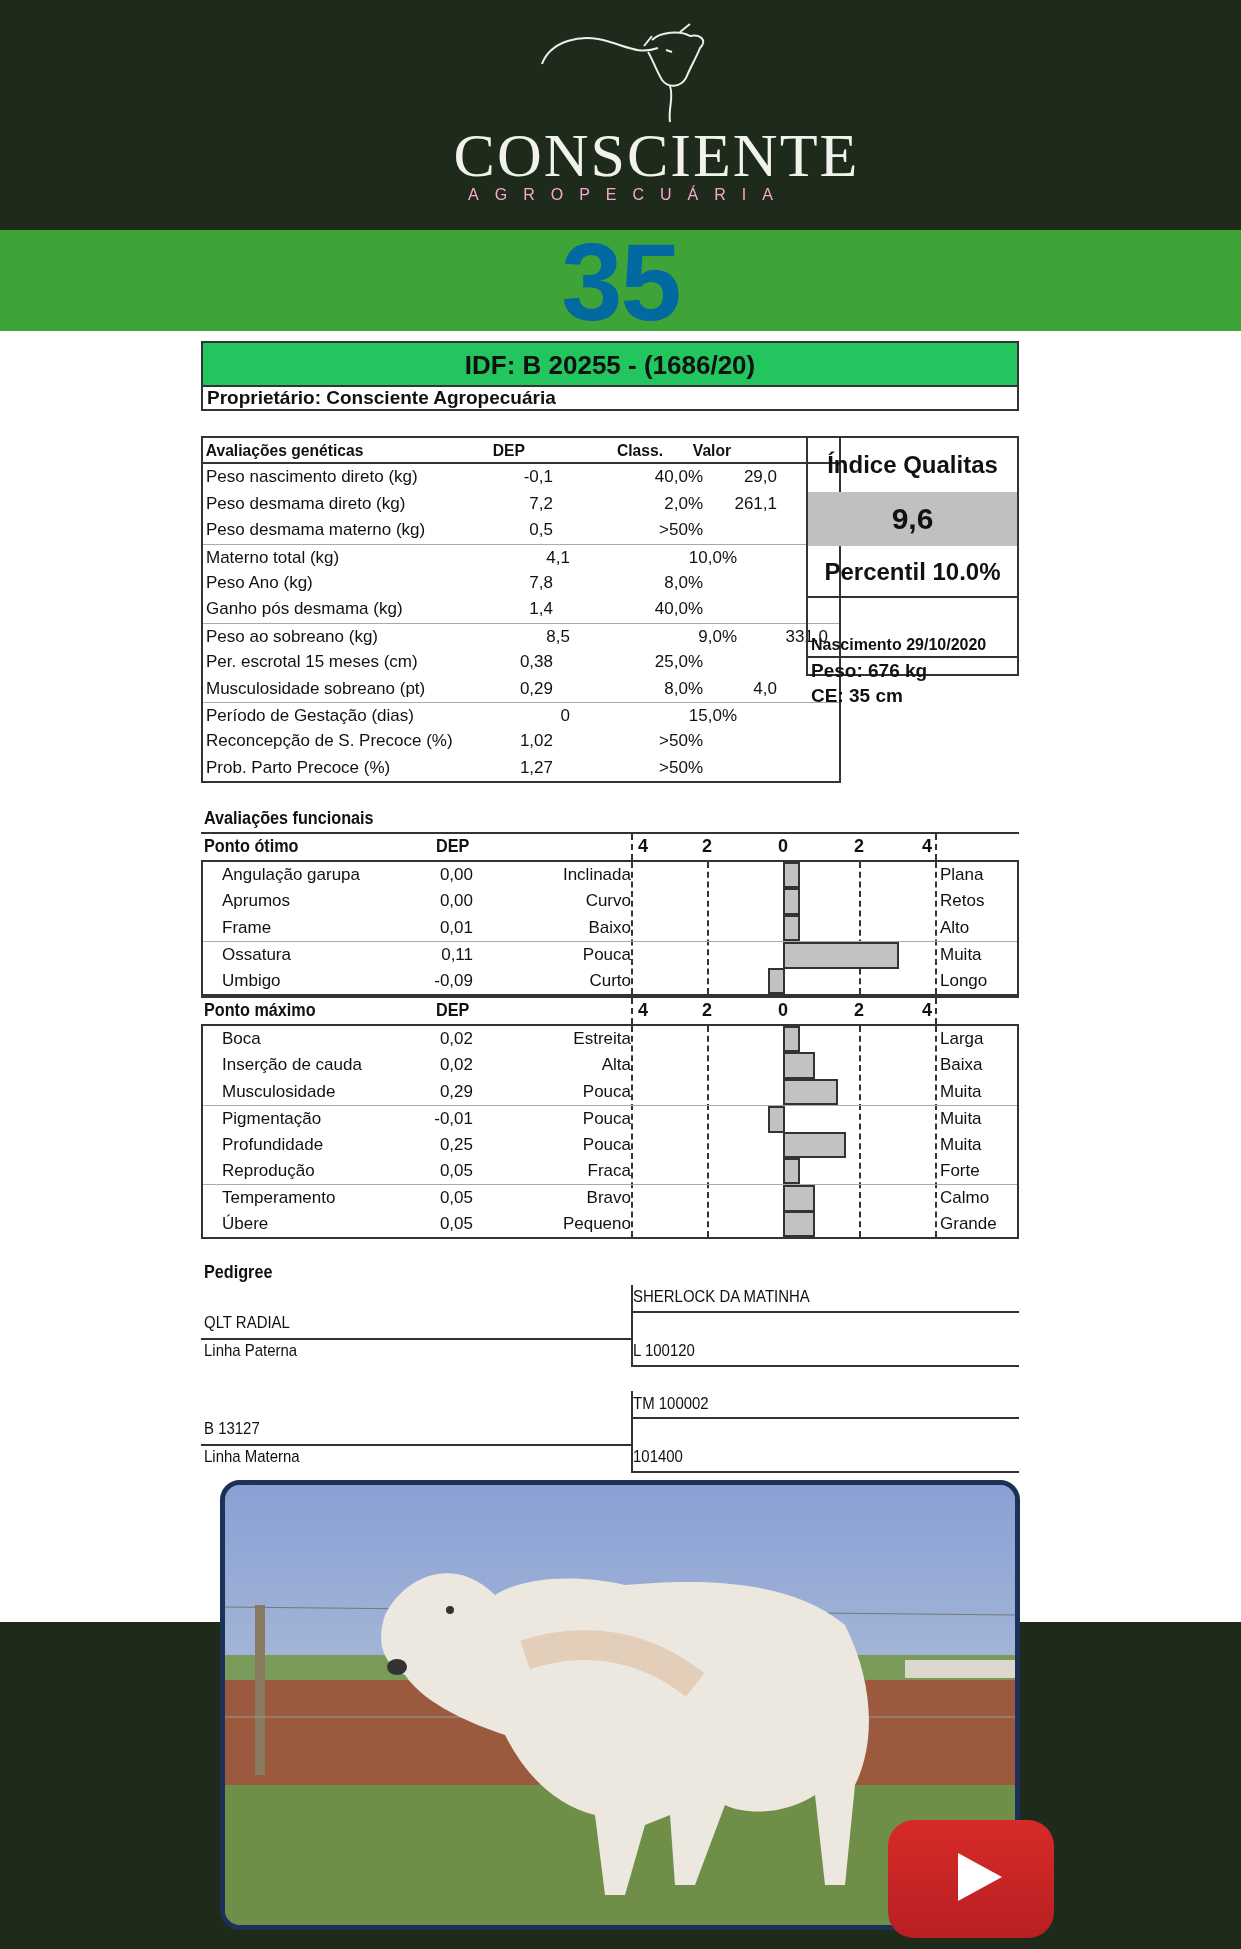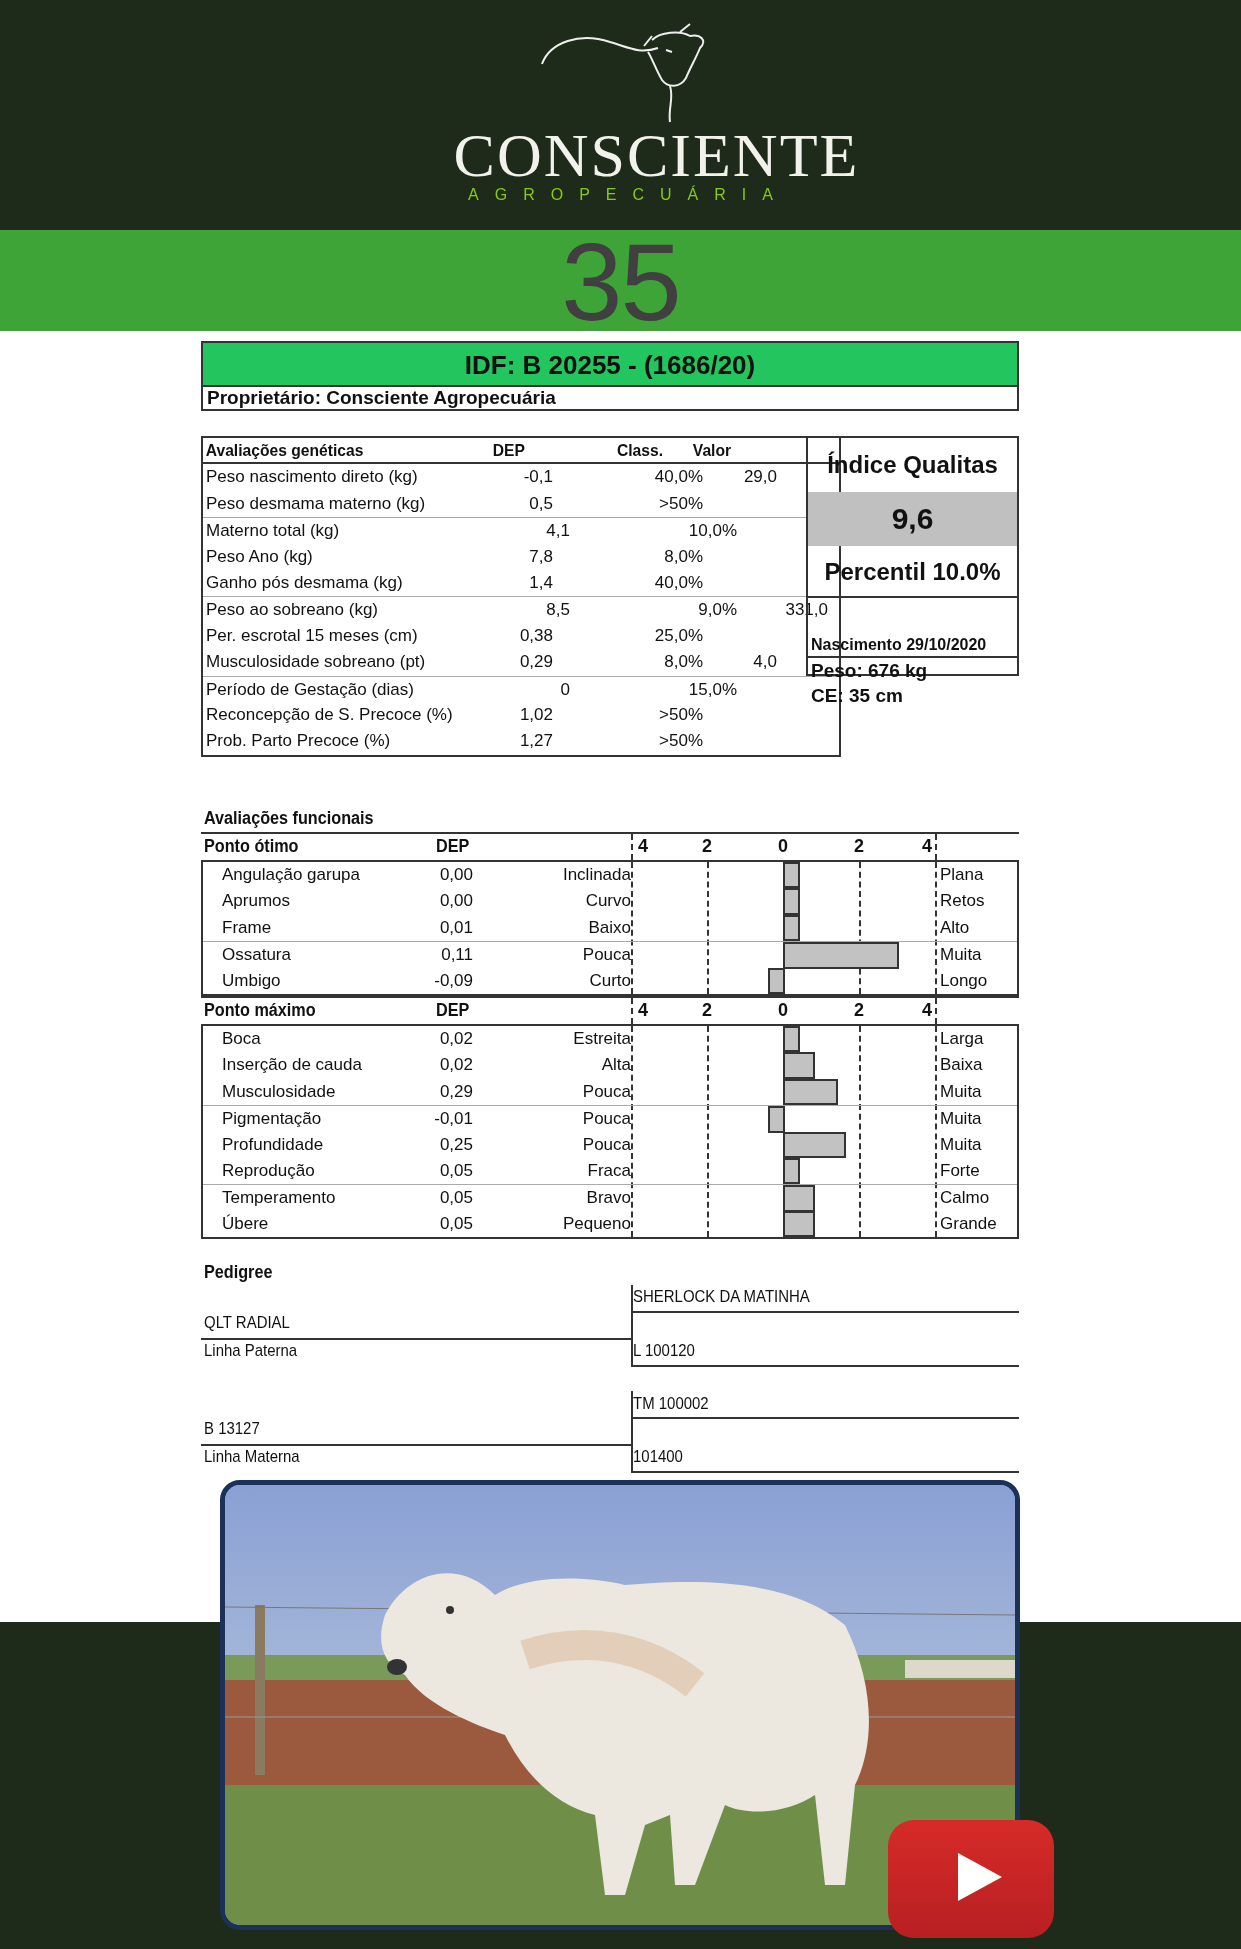--- a/index.html
+++ b/index.html
@@ -3,25 +3,25 @@
 <meta charset="utf-8">
 <style>
   * { box-sizing: border-box; margin: 0; padding: 0; }
   html, body { width: 1241px; height: 1949px; background: #ffffff; overflow: hidden; }
   body { position: relative; font-family: "Liberation Sans", sans-serif; color: #111; }
 
   .header { position: absolute; left: 0; top: 0; width: 1241px; height: 230px; background: #1e2a1a; }
   .logo-cow { position: absolute; left: 540px; top: 22px; width: 170px; height: 110px; }
   .brand { position: absolute; left: 0; top: 120px; width: 1241px; text-align: center; color: #f2f2ec;
            font-family: "Liberation Serif", serif; font-size: 62px; letter-spacing: 2px; line-height: 70px; margin-left: 36px; }
-  .brand-sub { position: absolute; left: 0; top: 186px; width: 1241px; text-align: center; color: #84cc16;
+  .brand-sub { position: absolute; left: 0; top: 186px; width: 1241px; text-align: center; color: #f9a8d4;
                font-size: 16px; letter-spacing: 16px; padding-left: 16px; }
   .lot-band { position: absolute; left: 0; top: 230px; width: 1241px; height: 101px; background: #3ea438; }
-  .lot-number { position: absolute; left: 0; top: 222px; width: 1241px; text-align: center; color: #404040;
-                font-size: 110px; font-weight: normal; line-height: 120px; letter-spacing: -2px; }
+  .lot-number { position: absolute; left: 0; top: 222px; width: 1241px; text-align: center; color: #0369a1;
+                font-size: 110px; font-weight: bold; line-height: 120px; letter-spacing: -2px; }
 
   .idf-box { position: absolute; left: 201px; top: 341px; width: 818px; height: 70px; border: 2px solid #333; }
   .idf-title { height: 44px; background: #22c55e; border-bottom: 2px solid #333; text-align: center;
                font-weight: bold; font-size: 26px; line-height: 44px; }
   .owner { font-weight: bold; font-size: 19px; line-height: 22px; padding-left: 4px; }
 
   .gen-table { position: absolute; left: 201px; top: 436px; width: 640px; border: 2px solid #333; }
   .gen-row { display: flex; height: 26.4px; font-size: 17px; line-height: 26px; }
   .gen-row.head { font-weight: bold; border-bottom: 2px solid #333; transform: scaleX(0.92); transform-origin: left; width: 108.6%; }
   .gen-row.sep { border-top: 1px solid #aaa; gap: 17px; }
@@ -94,20 +94,26 @@
     <div class="gc-name">Avaliações genéticas</div>
     <div class="gc-dep">DEP</div>
     <div class="gc-class">Class.</div>
     <div class="gc-valor">Valor</div>
   </div>
 <div class="gen-row">
       <div class="gc-name">Peso nascimento direto (kg)</div>
       <div class="gc-dep">-0,1</div>
       <div class="gc-class">40,0%</div>
       <div class="gc-valor">29,0</div>
+    </div>
+    <div class="gen-row">
+      <div class="gc-name">Peso desmama direto (kg)</div>
+      <div class="gc-dep">7,2</div>
+      <div class="gc-class">2,0%</div>
+      <div class="gc-valor">261,1</div>
     </div>
     <div class="gen-row">
       <div class="gc-name">Peso desmama materno (kg)</div>
       <div class="gc-dep">0,5</div>
       <div class="gc-class">&gt;50%</div>
       <div class="gc-valor"></div>
     </div>
     <div class="gen-row sep">
       <div class="gc-name">Materno total (kg)</div>
       <div class="gc-dep">4,1</div>

